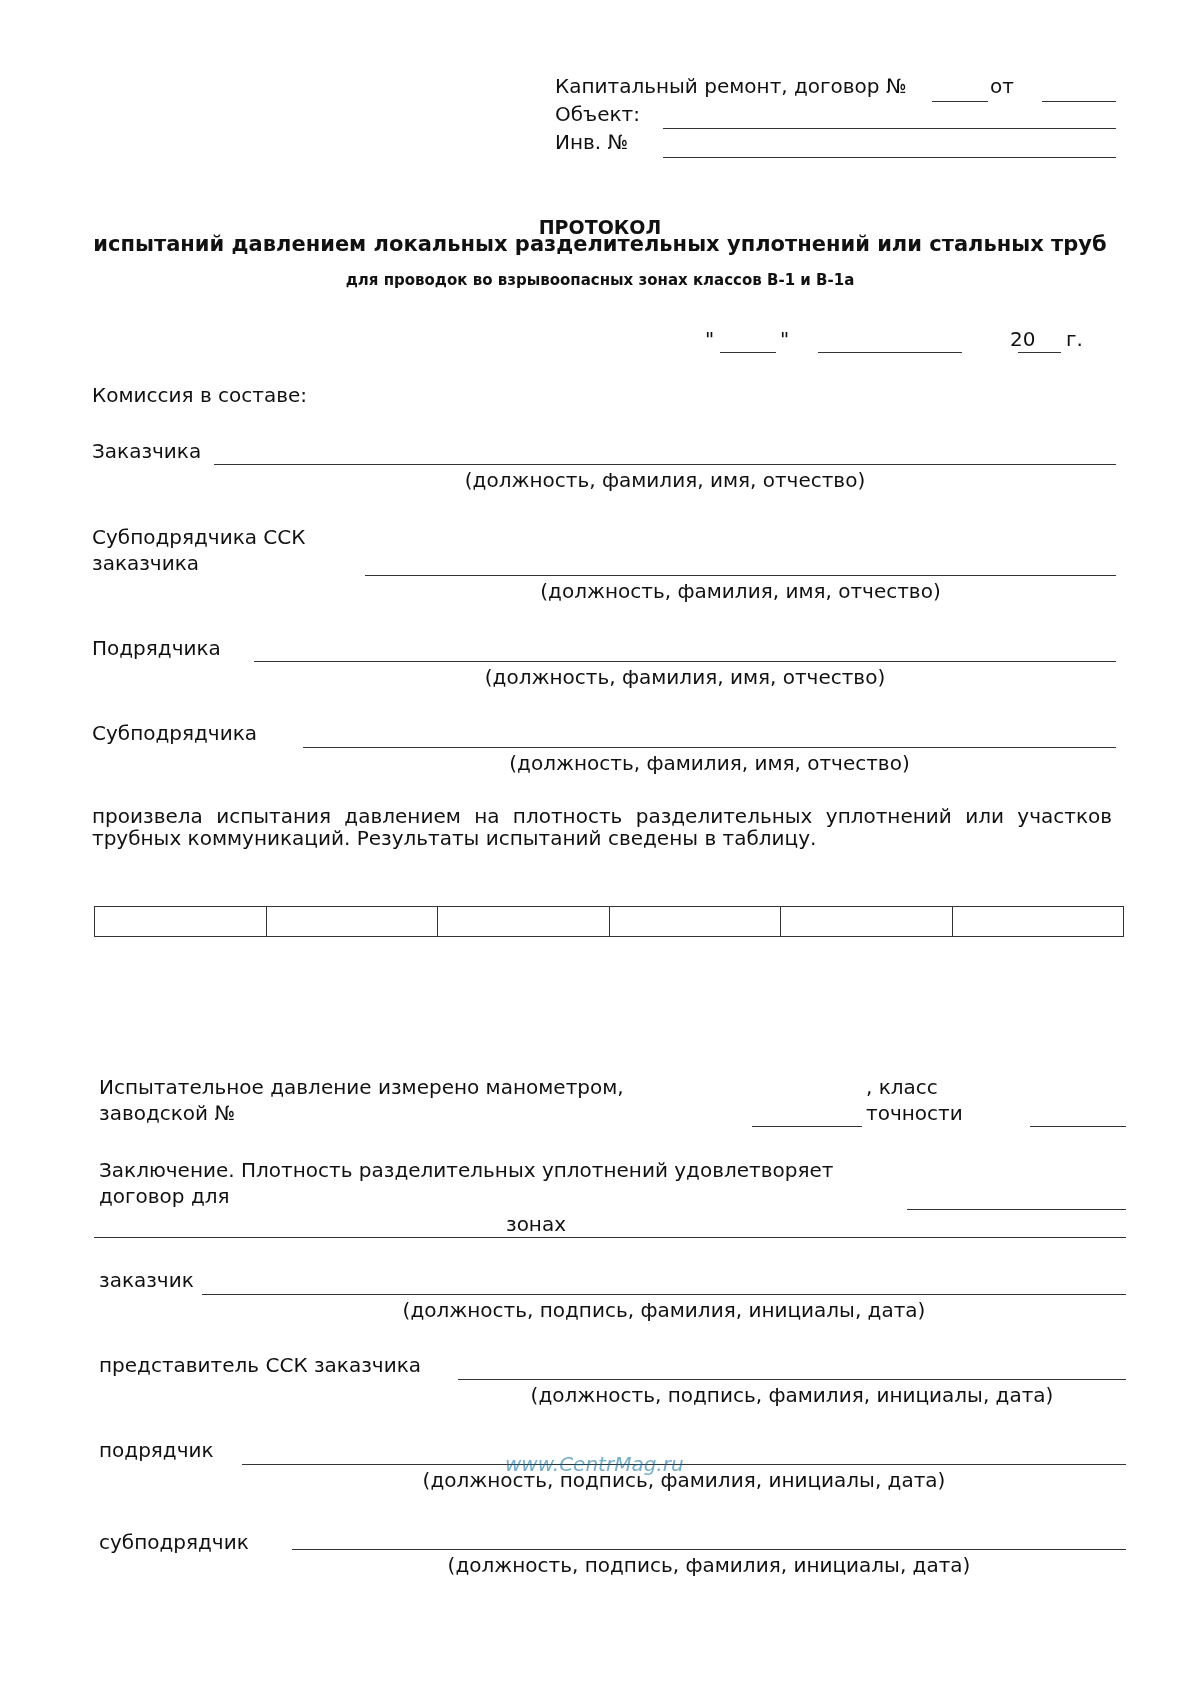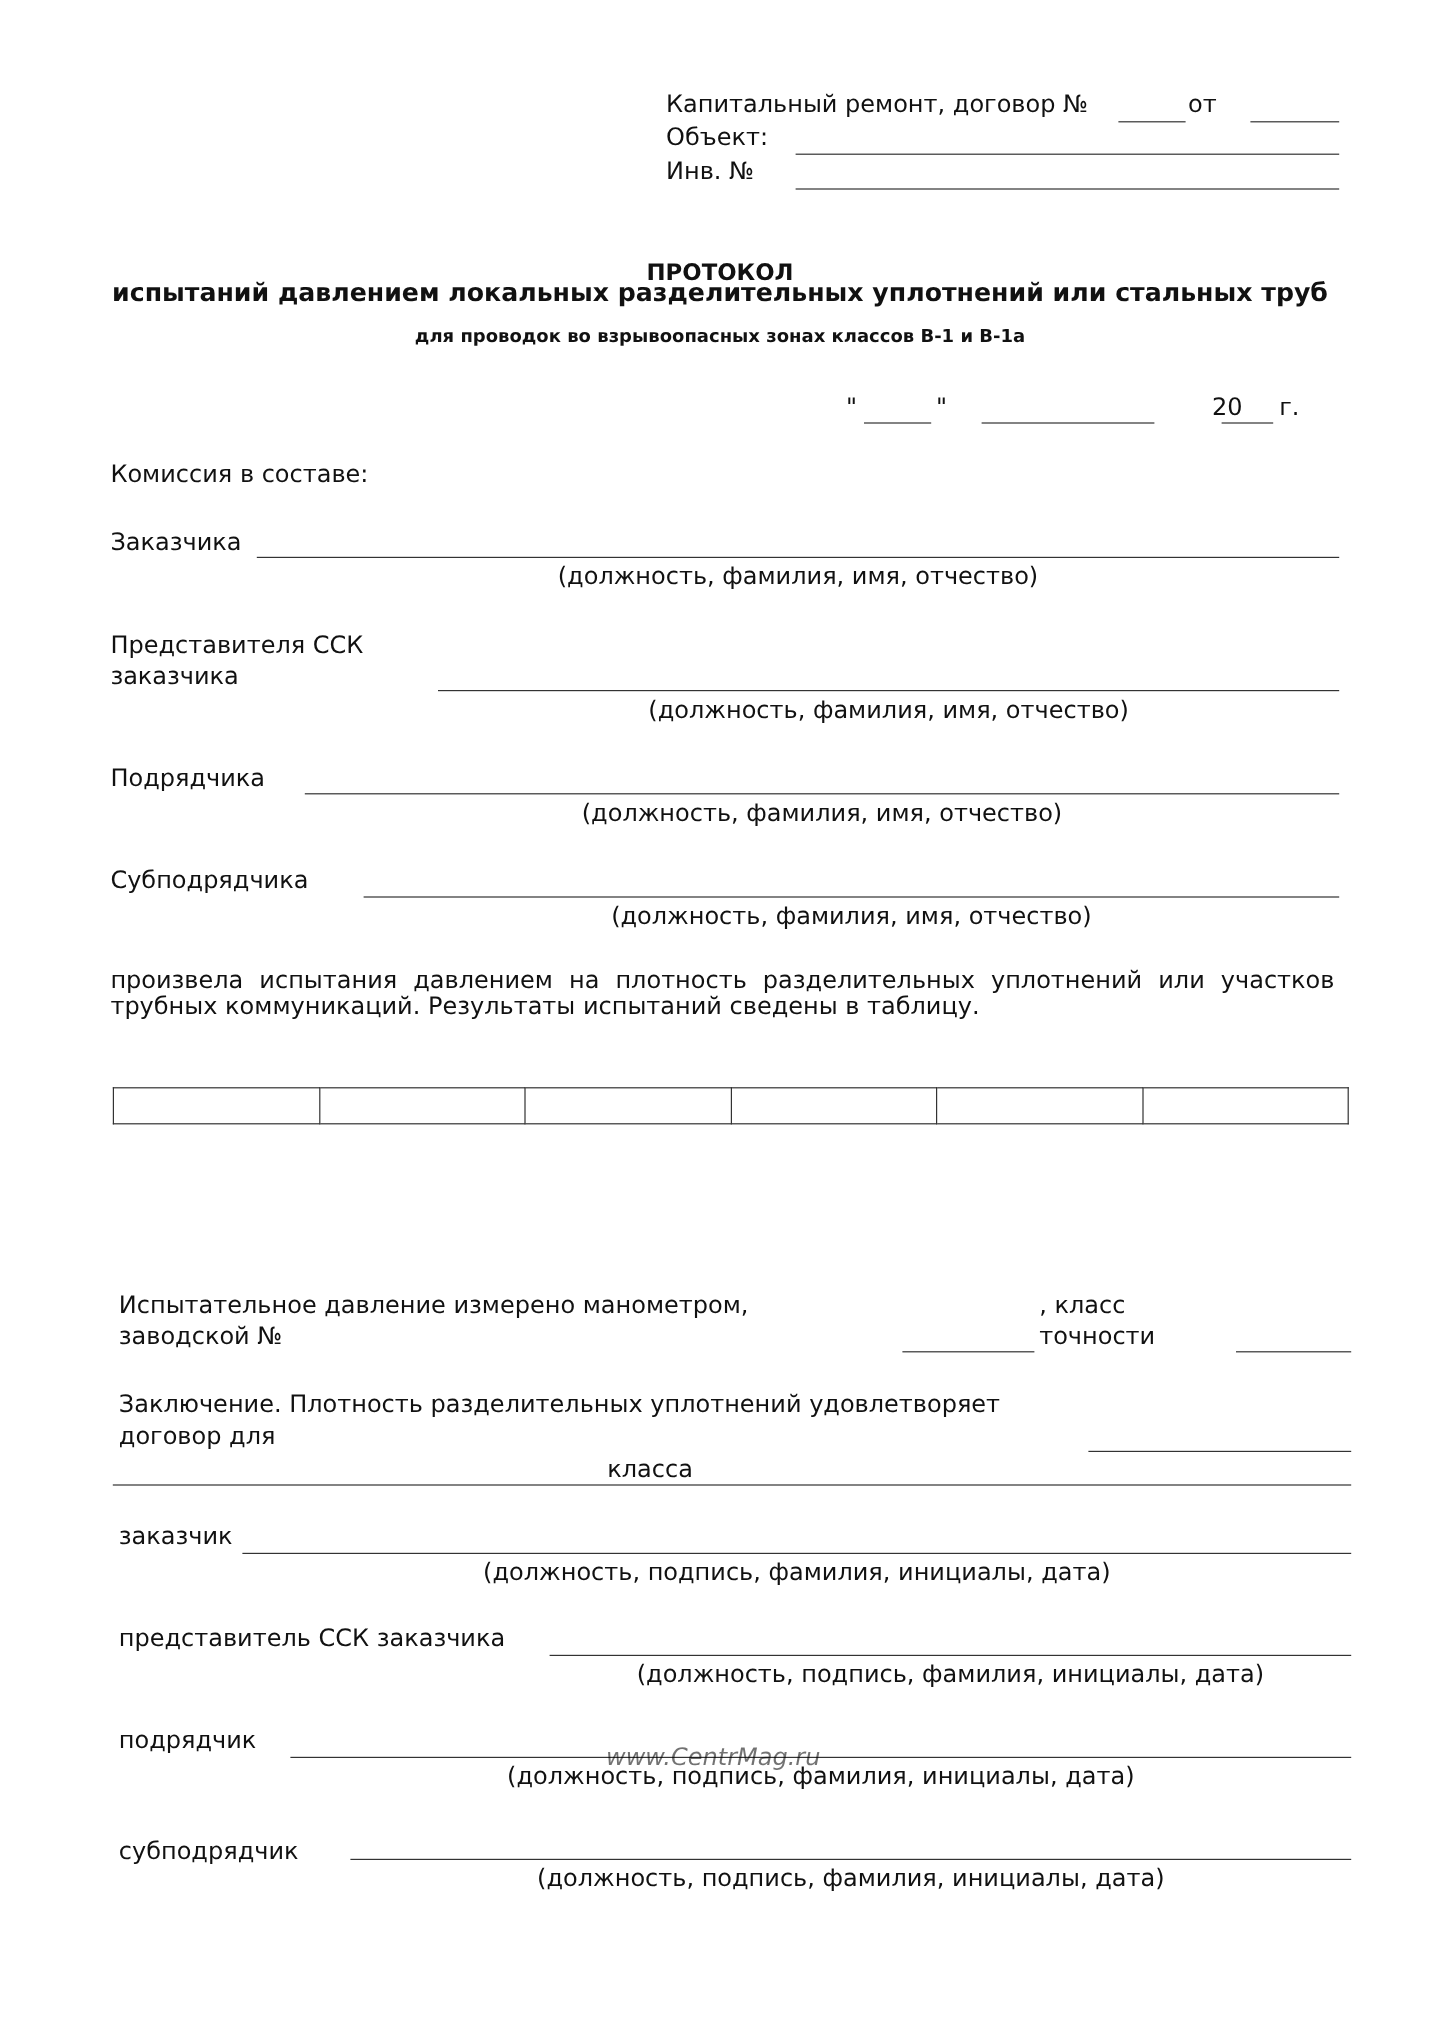--- a/index.html
+++ b/index.html
@@ -8,21 +8,21 @@
     .abs { position: absolute; white-space: nowrap; }
     .line { position: absolute; height: 0; border-top: 1.6px solid #333; }
     .cap { position: absolute; text-align: center; white-space: nowrap; }
     .title { position: absolute; left: 0; width: 1200px; text-align: center; font-weight: bold; }
     .para { position: absolute; left: 92px; width: 1020px; text-align: justify; line-height: 22px; }
     table.results { position: absolute; left: 94px; top: 906px; width: 1030px; border-collapse: collapse; }
     table.results td, table.results th { border: 1.6px solid #333; font-weight: normal; font-size: 20px;
            text-align: center; vertical-align: top; line-height: 25px; padding: 2px 4px 0 4px; }
     table.results tr.head th { height: 100px; }
     table.results tr.empty td { height: 27px; }
-    .watermark { position: absolute; left: 505px; top: 1452px; color: #000000; opacity: 0.55;
+    .watermark { position: absolute; left: 505px; top: 1452px; color: #0369a1; opacity: 0.55;
            font-size: 20px; font-style: italic; }
   </style>
 </head>
 <body>
 
 <span class="abs" style="left:555px;top:74px;">Капитальный ремонт, договор №</span>
 <div class="line" style="left:932px;top:101px;width:56px;"></div>
 <span class="abs" style="left:990px;top:74px;">от</span>
 <div class="line" style="left:1042px;top:101px;width:74px;"></div>
 
@@ -43,21 +43,21 @@
 <span class="abs" style="left:1010px;top:327px;text-align:right;">20</span>
 <div class="line" style="left:1018px;top:352px;width:43px;"></div>
 <span class="abs" style="left:1066px;top:327px;">г.</span>
 
 <span class="abs" style="left:92px;top:383px;">Комиссия в составе:</span>
 
 <span class="abs" style="left:92px;top:439px;">Заказчика</span>
 <div class="line" style="left:214px;top:464px;width:902px;"></div>
 <div class="cap" style="left:214px;width:902px;top:468px;">(должность, фамилия, имя, отчество)</div>
 
-<span class="abs" style="left:92px;top:525px;">Представителя ССК</span>
+<span class="abs" style="left:92px;top:525px;">Субподрядчика ССК</span>
 <span class="abs" style="left:92px;top:551px;">заказчика</span>
 <div class="line" style="left:365px;top:575px;width:751px;"></div>
 <div class="cap" style="left:365px;width:751px;top:579px;">(должность, фамилия, имя, отчество)</div>
 
 <span class="abs" style="left:92px;top:636px;">Подрядчика</span>
 <div class="line" style="left:254px;top:661px;width:862px;"></div>
 <div class="cap" style="left:254px;width:862px;top:665px;">(должность, фамилия, имя, отчество)</div>
 
 <span class="abs" style="left:92px;top:721px;">Субподрядчика</span>
 <div class="line" style="left:303px;top:747px;width:813px;"></div>
@@ -81,21 +81,21 @@
 <span class="abs" style="left:99px;top:1075px;">Испытательное давление измерено манометром,</span>
 <span class="abs" style="left:99px;top:1101px;">заводской №</span>
 <div class="line" style="left:752px;top:1126px;width:110px;"></div>
 <span class="abs" style="left:866px;top:1075px;">, класс</span>
 <span class="abs" style="left:866px;top:1101px;">точности</span>
 <div class="line" style="left:1030px;top:1126px;width:96px;"></div>
 
 <span class="abs" style="left:99px;top:1158px;">Заключение. Плотность разделительных уплотнений удовлетворяет</span>
 <span class="abs" style="left:99px;top:1184px;">договор для</span>
 <div class="line" style="left:907px;top:1209px;width:219px;"></div>
-<span class="abs" style="left:506px;top:1212px;">класса</span>
+<span class="abs" style="left:506px;top:1212px;">зонах</span>
 <div class="line" style="left:94px;top:1237px;width:1032px;"></div>
 
 <span class="abs" style="left:99px;top:1268px;">заказчик</span>
 <div class="line" style="left:202px;top:1294px;width:924px;"></div>
 <div class="cap" style="left:202px;width:924px;top:1298px;">(должность, подпись, фамилия, инициалы, дата)</div>
 
 <span class="abs" style="left:99px;top:1353px;">представитель ССК заказчика</span>
 <div class="line" style="left:458px;top:1379px;width:668px;"></div>
 <div class="cap" style="left:458px;width:668px;top:1383px;">(должность, подпись, фамилия, инициалы, дата)</div>
 

